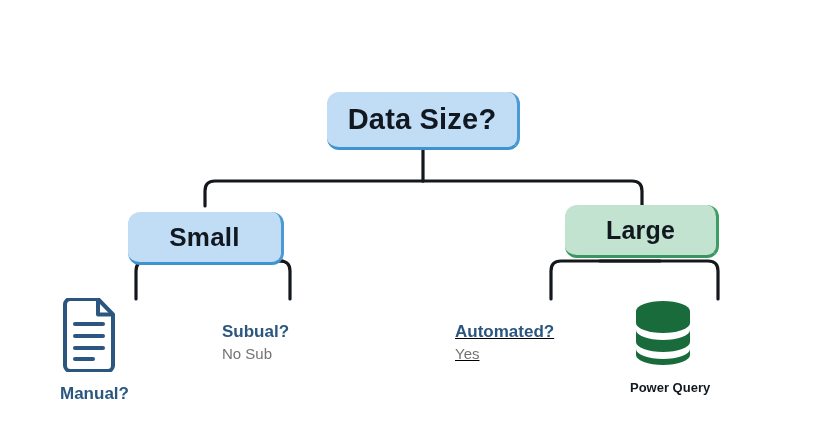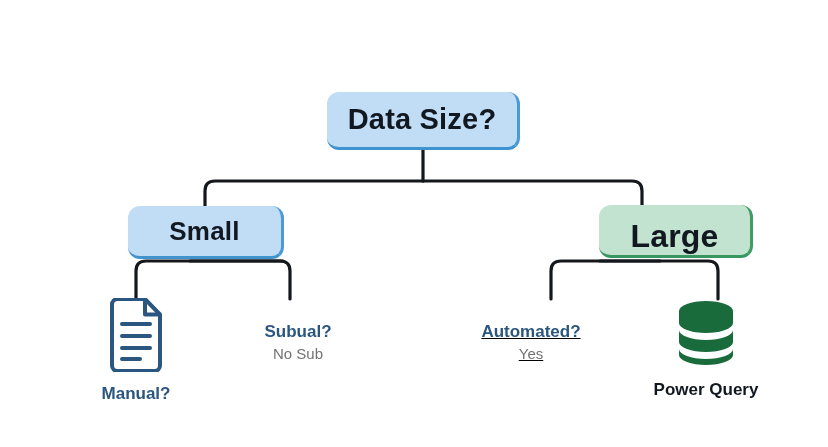--- a/index.html
+++ b/index.html
@@ -51,58 +51,56 @@
   }
   #node-root {
     left: 327px;
     top: 92px;
     width: 193px;
     height: 58px;
     font-size: 29px;
   }
   #node-small {
     left: 128px;
-    top: 206px;
+    top: 212px;
     width: 156px;
     height: 53px;
     font-size: 26px;
   }
   #node-large {
-    left: 599px;
+    left: 565px;
     top: 205px;
     width: 154px;
     height: 53px;
-    font-size: 32px;
-    align-items: flex-end;
+    font-size: 25px;
   }
 
   
   .leaf {
     position: absolute;
     display: flex;
     flex-direction: column;
-    align-items: center;
     z-index: 3;
   }
   #leaf-manual { left: 60px; top: 298px; width: 152px; }
   #leaf-subual { left: 222px; top: 322px; width: 152px; }
   #leaf-automated { left: 455px; top: 322px; width: 152px; text-decoration: underline; }
   #leaf-powerquery { left: 630px; top: 298px; width: 152px; }
 
   .icon-doc { width: 58px; height: 74px; display: block; }
   .icon-db { width: 66px; height: 70px; display: block; }
 
   .label-blue {
     font-size: 17px;
     font-weight: bold;
     color: #2b567f;
     white-space: nowrap;
   }
   .label-black {
-    font-size: 17px;
+    font-size: 13px;
     font-weight: bold;
     color: #111820;
     white-space: nowrap;
   }
   .label-sub {
     font-size: 15px;
     font-weight: normal;
     color: #737373;
     white-space: nowrap;
   }

